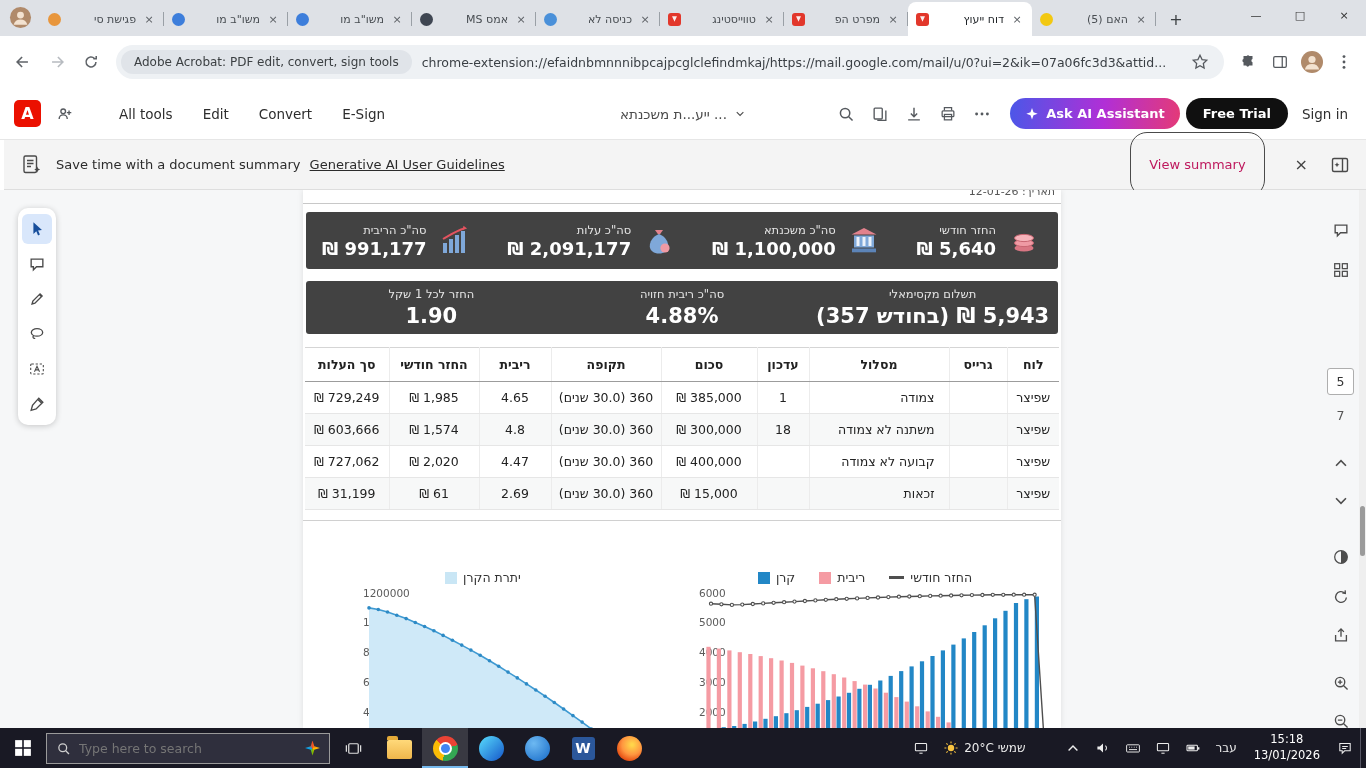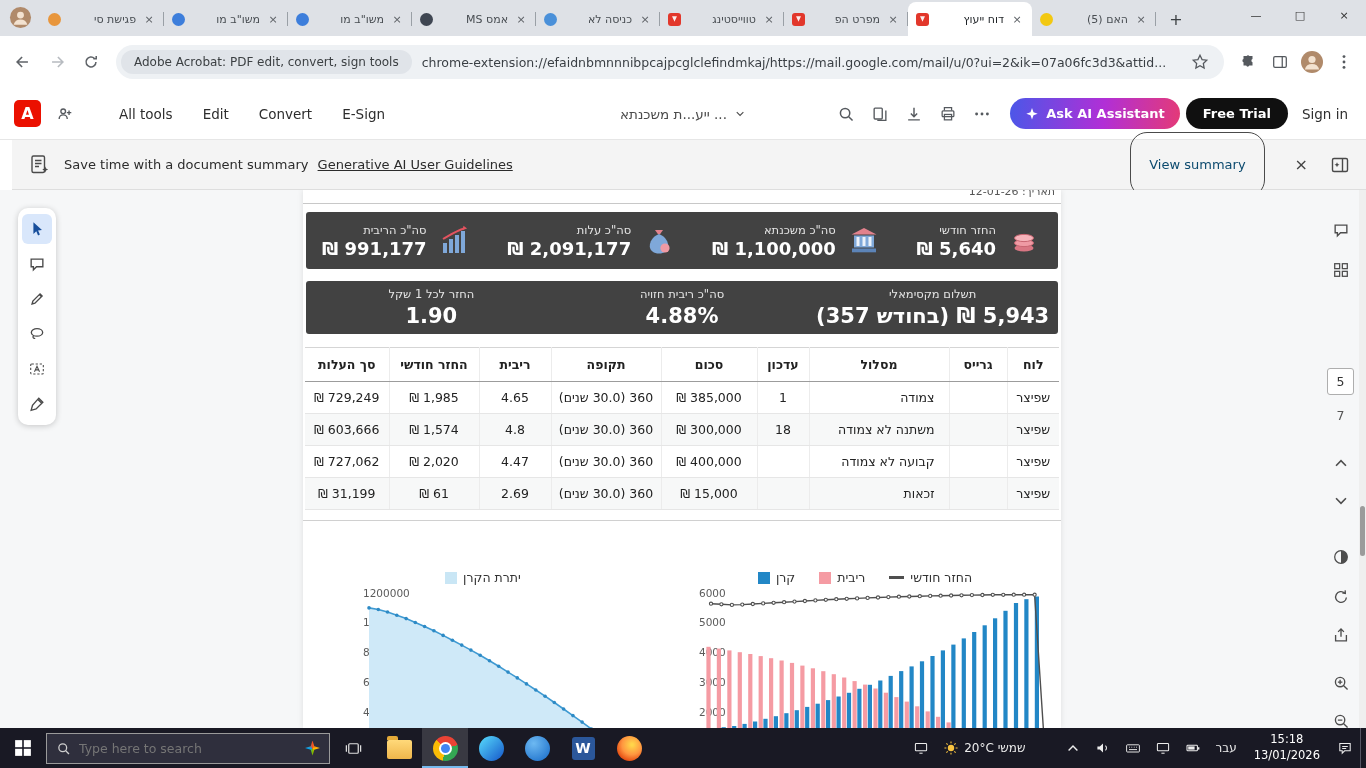--- a/index.html
+++ b/index.html
@@ -39,24 +39,24 @@
 #adobelogo{width:27px;height:27px;background:#eb1000;border-radius:5px;color:#fff;display:flex;align-items:center;justify-content:center;font-weight:bold;font-size:16px;flex:none}
 #acromenu{display:flex;gap:30px;margin-left:30px;font-size:13.5px;color:#2d2d2d}
 #doctitle{position:absolute;left:50%;transform:translateX(-50%);display:flex;align-items:center;gap:7px;font-size:13.5px;color:#4b4b4b}
 #doctitle .t{direction:rtl}
 #acroright{margin-left:auto;display:flex;align-items:center;gap:6px}
 #askai{display:flex;align-items:center;gap:7px;background:linear-gradient(95deg,#4b57e8,#b12fd6 55%,#e43a77);color:#fff;font-size:13px;font-weight:bold;padding:8px 15px;border-radius:18px;white-space:nowrap;margin-left:8px}
 #freetrial{background:#101010;color:#fff;font-size:13px;font-weight:bold;padding:8px 17px;border-radius:18px;white-space:nowrap}
 #signin{font-size:13.5px;color:#2e2e2e;margin:0 4px 0 8px;white-space:nowrap}
 
 
-#banner{position:absolute;top:140px;left:12px;right:0;height:50px;background:#f4f4f4;border-bottom:1px solid #dedede;display:flex;align-items:center;padding:0 16px;gap:12px}
+#banner{position:absolute;top:140px;left:4px;right:0;height:50px;background:#f4f4f4;border-bottom:1px solid #dedede;display:flex;align-items:center;padding:0 16px;gap:12px}
 #bannertext{font-size:13px;color:#2c2c2c}
 #bannertext span[data-name="banner-link"]{text-decoration:underline;margin-left:5px}
-#viewsummary{margin-left:auto;border:1px solid #4a4a4a;border-radius:17px;padding:24px 18px;font-size:13px;color:#0c4a6e;background:transparent;white-space:nowrap}
+#viewsummary{margin-left:auto;border:1px solid #4a4a4a;border-radius:17px;padding:24px 18px;font-size:13px;color:#be185d;background:transparent;white-space:nowrap}
 #bannerclose{font-size:16px;color:#444;padding:0 10px 0 18px}
 
 
 #viewer{position:absolute;top:190px;left:0;right:0;bottom:40px;background:#f6f7f8;overflow:hidden}
 #page{position:absolute;left:303px;top:0;width:758px;height:538px;background:#fff;box-shadow:0 0 6px rgba(0,0,0,.10);overflow:hidden;direction:rtl}
 #datetext{position:absolute;top:-5px;right:6px;font-size:11px;color:#555}
 #topline{position:absolute;top:13px;left:0;right:0;height:1px;background:#c8c8c8}
 #cards{position:absolute;top:22px;left:3px;right:3px;height:57px;background:#424242;border-radius:3px;display:flex;align-items:center;justify-content:space-between;padding:0 16px}
 .card{display:flex;align-items:center;gap:10px}
 .ic.stat{width:36px;height:36px}

